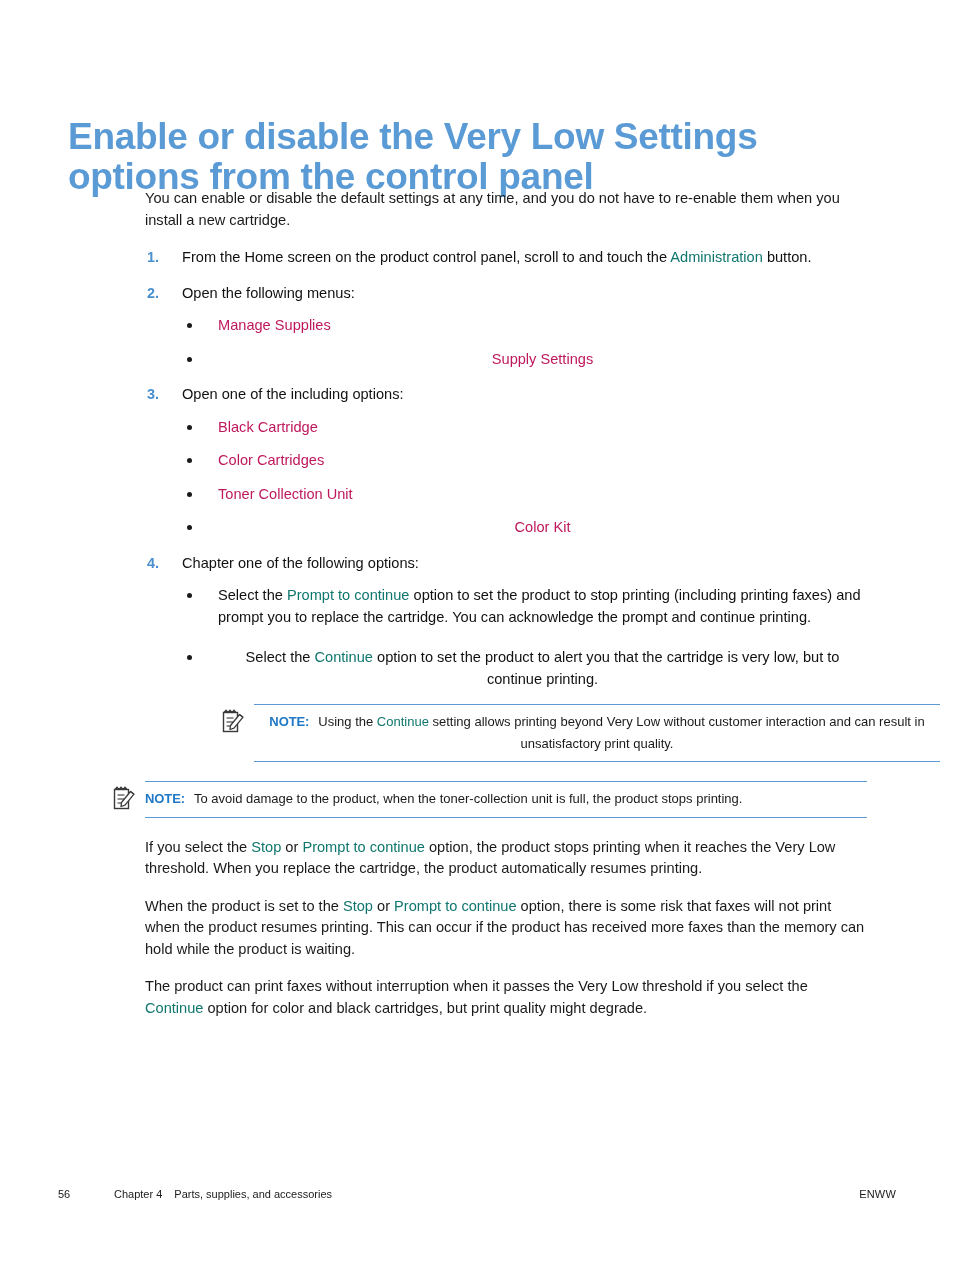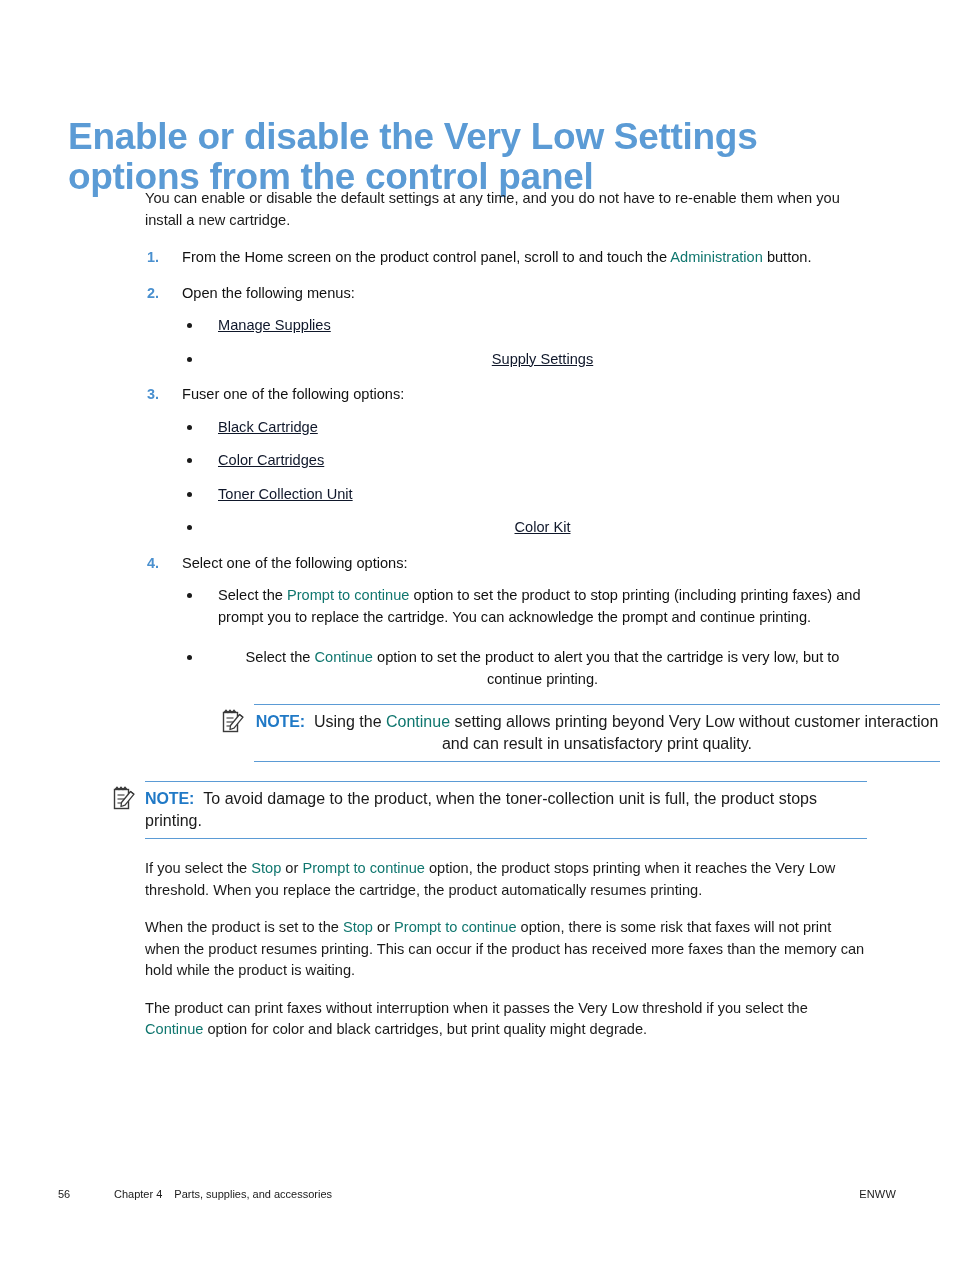--- a/index.html
+++ b/index.html
@@ -95,32 +95,32 @@
   ul.bullets > li > .dot {
     position: absolute;
     left: 5px;
     top: 8px;
     width: 5px;
     height: 5px;
     background: #1a1a1a;
     border-radius: 50%;
   }
   ul.bullets.link-items > li { margin-bottom: 12px; }
-  ul.bullets.link-items > li .itemtext { color: #0f172a; text-decoration: underline; }
+  ul.bullets.link-items > li .itemtext { color: #be185d; }
 
   ul.bullets.wide > li { margin-bottom: 19px; }
 
   
   .note {
     position: relative;
     margin: 14px 0 4px 0;
     padding: 6px 0 7px 0;
     border-top: 1.2px solid #5b9bd5;
     border-bottom: 1.2px solid #5b9bd5;
-    font-size: 16px;
+    font-size: 13px;
     line-height: 21.5px;
   }
   .note .note-icon {
     position: absolute;
     left: -33px;
     top: 3px;
     width: 26px;
     height: 28px;
   }
   .note .note-label {
@@ -188,21 +188,21 @@
           </li>
           <li>
             <span class="dot"></span>
             <span class="itemtext">Supply Settings</span>
           </li>
         </ul>
       </li>
 
       <li>
         <span class="num">3.</span>
-        <span>Fuser one of the following options:</span>
+        <span>Open one of the including options:</span>
         <ul class="bullets link-items">
           <li>
             <span class="dot"></span>
             <span class="itemtext">Black Cartridge</span>
           </li>
           <li>
             <span class="dot"></span>
             <span class="itemtext">Color Cartridges</span>
           </li>
           <li>
@@ -211,21 +211,21 @@
           </li>
           <li>
             <span class="dot"></span>
             <span class="itemtext">Color Kit</span>
           </li>
         </ul>
       </li>
 
       <li>
         <span class="num">4.</span>
-        <span>Select one of the following options:</span>
+        <span>Chapter one of the following options:</span>
         <ul class="bullets wide">
           <li>
             <span class="dot"></span>
             <span>Select the </span><span class="lnk">Prompt to continue</span><span> option to set the product to stop printing (including printing faxes) and prompt you to replace the cartridge. You can acknowledge the prompt and continue printing.</span>
           </li>
           <li>
             <span class="dot"></span>
             <span>Select the </span><span class="lnk">Continue</span><span> option to set the product to alert you that the cartridge is very low, but to continue printing.</span>
 
             <div class="note note-indent-1">

